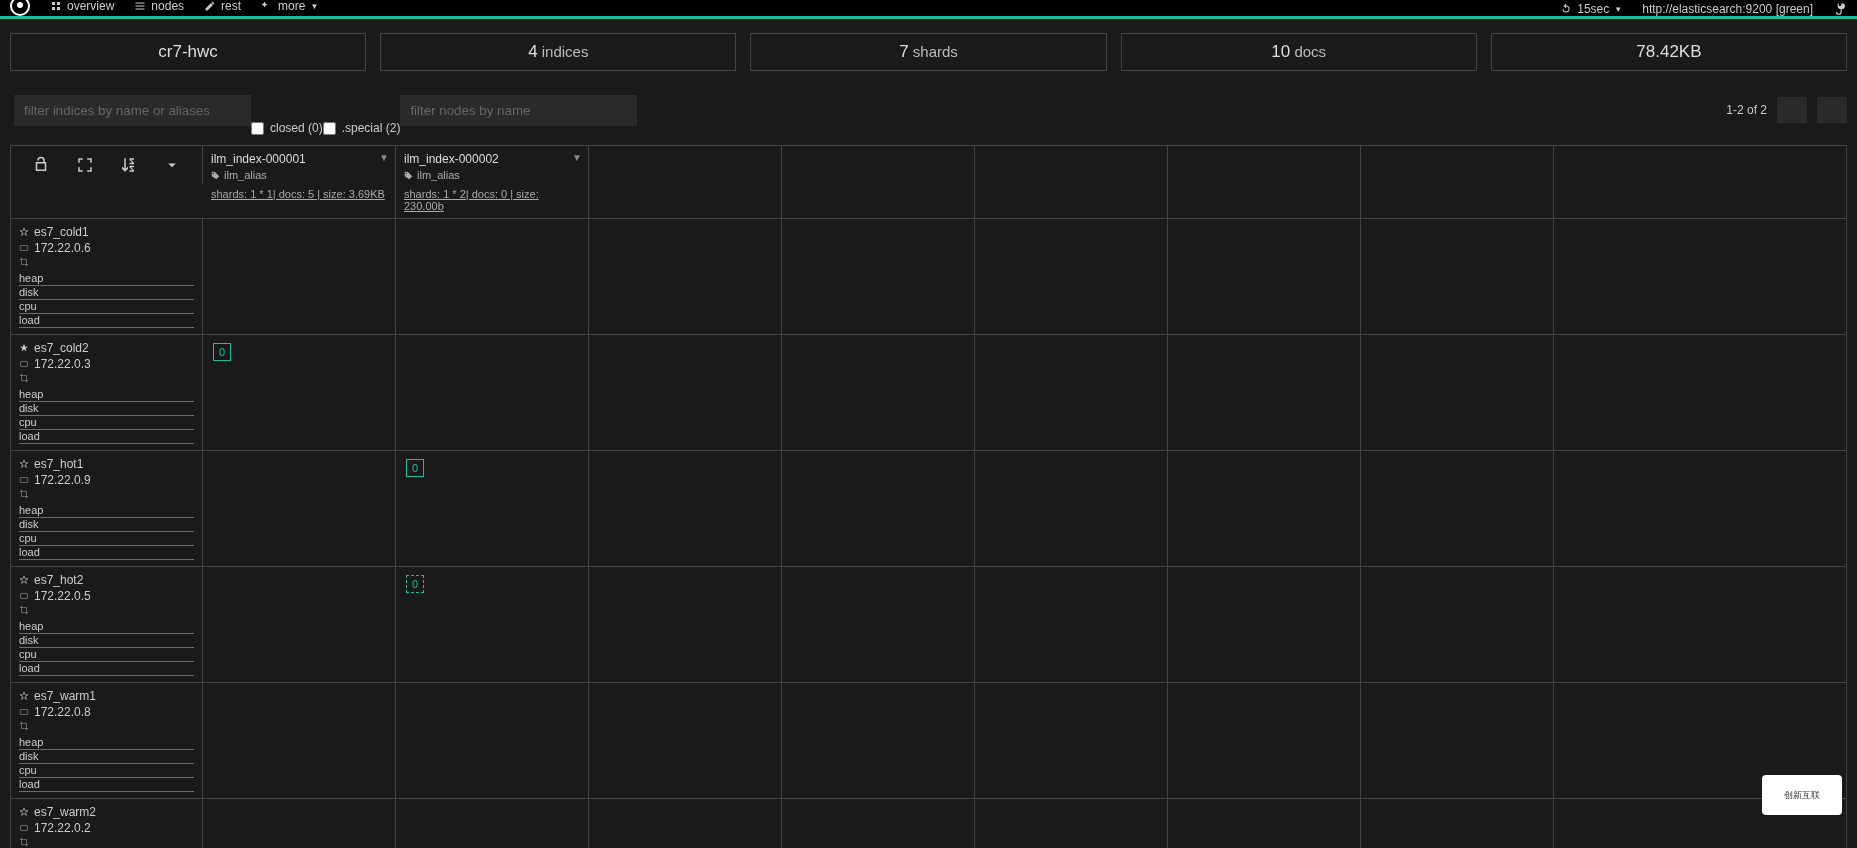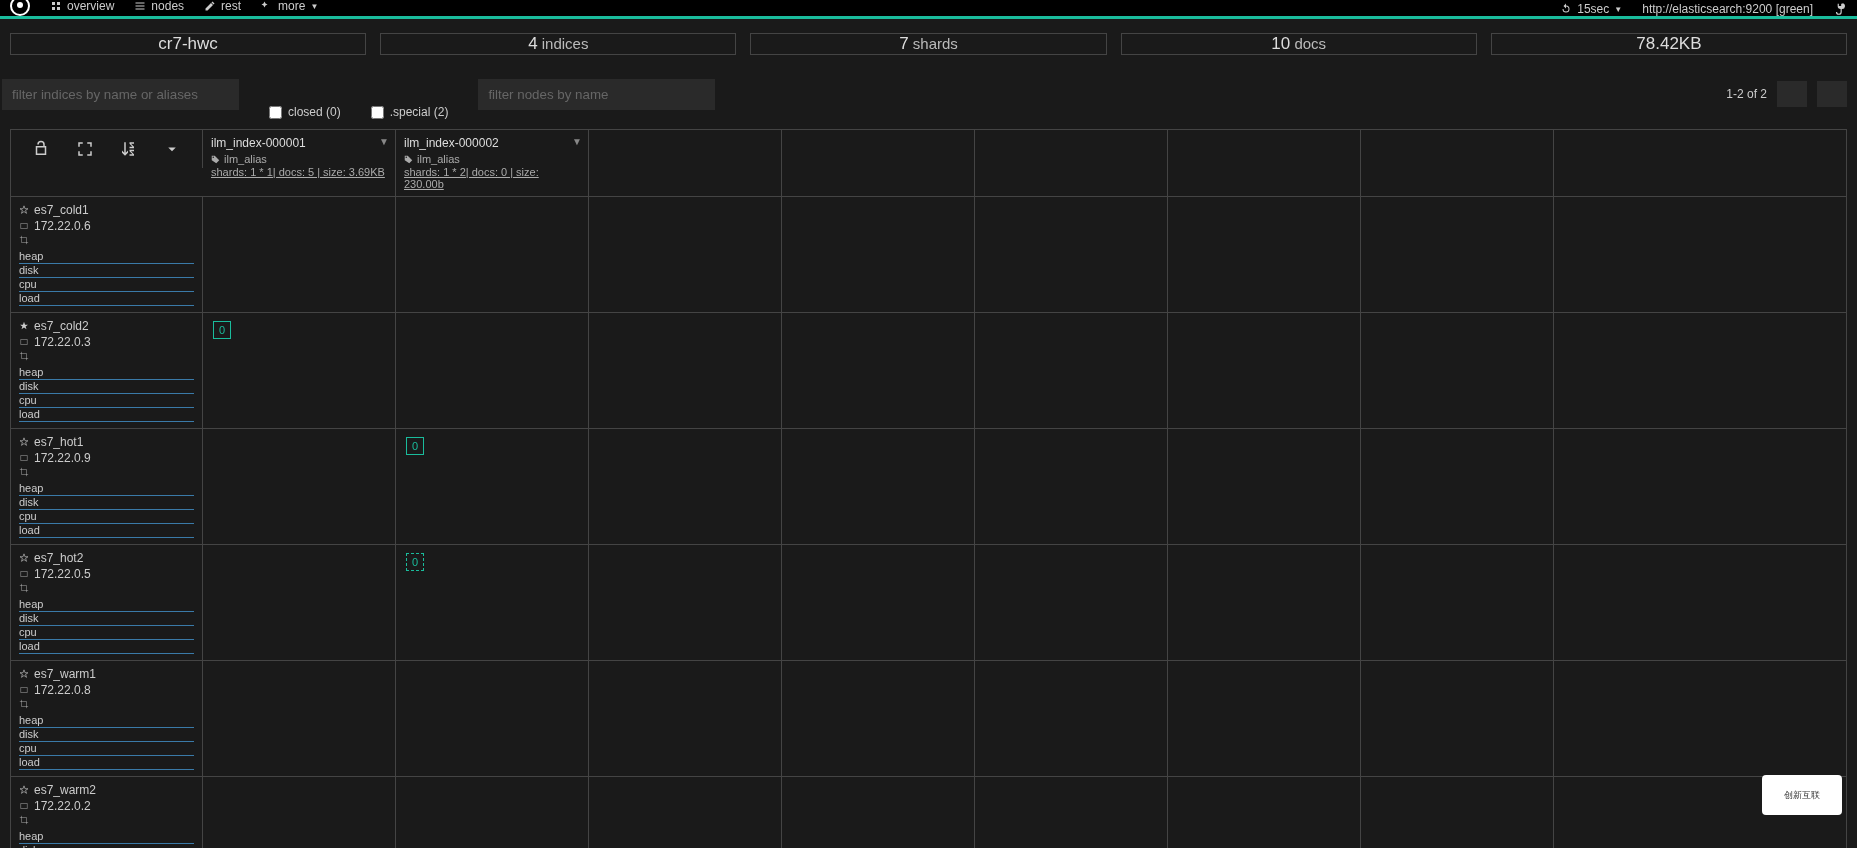--- a/index.html
+++ b/index.html
@@ -55,31 +55,30 @@
     }
     .cluster-stats {
       display: flex;
       gap: 14px;
       padding: 14px 10px;
       justify-content: space-between;
     }
     .stat-box {
       flex: 1;
       border: 1px solid #444;
-      padding: 0 12px;
+      padding: 8px 12px;
       text-align: center;
       color: #bbb;
       font-size: 15px;
     }
     .stat-box .big { font-size: 17px; color: #ddd; }
     .filter-row {
       display: flex;
       align-items: center;
-      padding: 0 10px 10px 2px;
-      gap: 30px;
+      padding: 0 10px 10px 14px;
     }
     .filter-input {
       background: #2a2a2a;
       border: none;
       padding: 8px 10px;
       color: #ccc;
       width: 237px;
     }
     .filter-input::placeholder { color: #666; }
     .checkbox-item {
@@ -136,21 +135,21 @@
       align-items: center;
       justify-content: space-around;
       height: 100%;
       padding: 10px 8px;
     }
     .header-controls svg { width: 18px; height: 18px; fill: #ccc; cursor: pointer; }
     .index-header {
       font-size: 12px;
     }
     .index-name { color: #ddd; margin-bottom: 3px; }
-    .index-alias { color: #aaa; font-size: 11px; margin-bottom: 1px; display: flex; align-items: center; gap: 4px; }
+    .index-alias { color: #aaa; font-size: 11px; margin-bottom: 7px; display: flex; align-items: center; gap: 4px; }
     .index-stats { color: #aaa; font-size: 11px; text-decoration: underline; }
     .dropdown-caret {
       position: absolute;
       right: 6px;
       top: 6px;
       font-size: 10px;
       color: #888;
     }
     .node-info { font-size: 12px; }
     .node-line { display: flex; align-items: center; gap: 5px; margin-bottom: 2px; }

